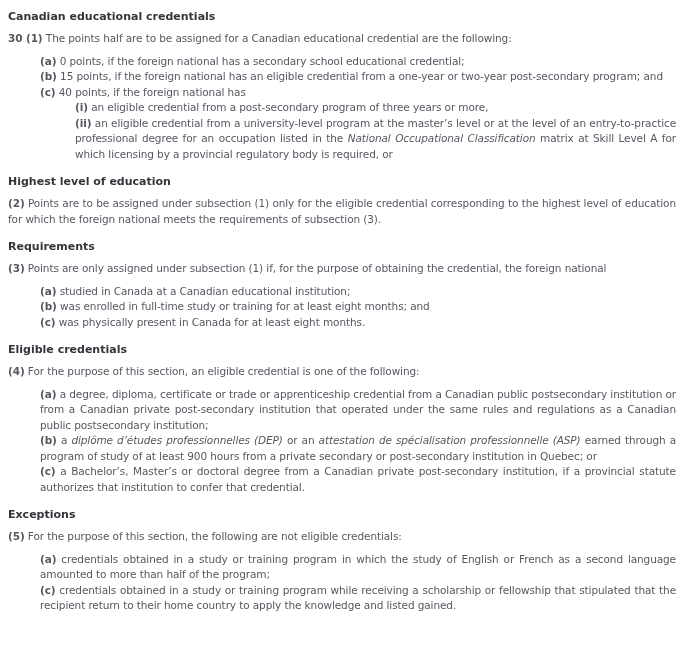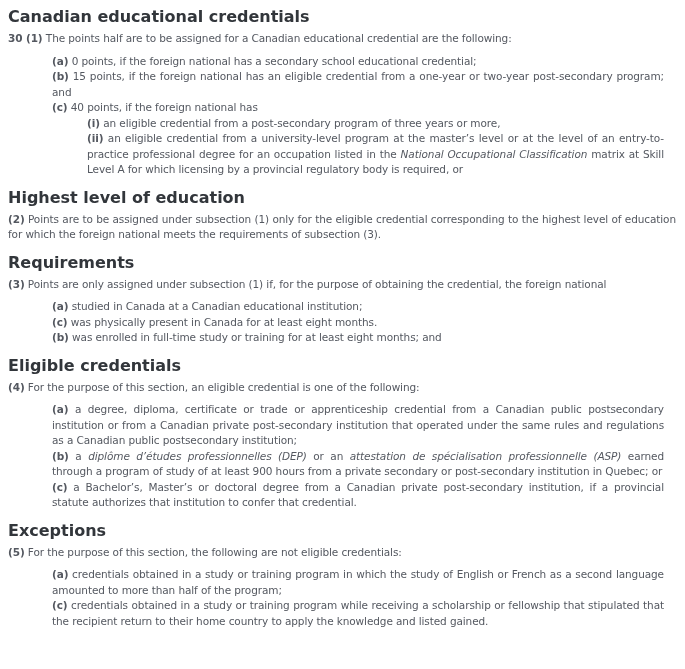--- a/index.html
+++ b/index.html
@@ -10,33 +10,33 @@
     line-height: 15.5px;
     letter-spacing: -0.1px;
     color: var(--body-color, #545860);
   }
   .doc {
     width: 685px;
     box-sizing: border-box;
     padding: 9px 9px 10px 8px;
   }
   h2.mn {
-    font-size: 16px;
+    font-size: 11px;
     line-height: 15px;
     font-weight: bold;
     letter-spacing: 0;
     color: var(--heading-color, #32363b);
     margin: 12px 0 7px 0;
   }
   h2.mn.first { margin-top: 0; }
   p.para {
     margin: 7px 0;
     text-align: justify;
   }
-  .items { margin: 7px 12px; }
+  .items { margin: 7px 0; }
   .item {
     margin: 0 0 0 32px;
     text-align: justify;
   }
   .item.sub { margin-left: 67px; }
   b.mk { font-weight: bold; }
   i.term { font-style: italic; }
 </style>
 </head>
 <body style="background: rgb(255, 255, 255);">
@@ -88,26 +88,26 @@
     <p class="para">
       <b class="mk">(3)</b>
       <span>Points are only assigned under subsection (1) if, for the purpose of obtaining the credential, the foreign national</span>
     </p>
     <div class="items">
       <div class="item">
         <b class="mk">(a)</b>
         <span>studied in Canada at a Canadian educational institution;</span>
       </div>
       <div class="item">
+        <b class="mk">(b)</b>
+        <span>was enrolled in full-time study or training for at least eight months; and</span>
+      </div>
+      <div class="item">
         <b class="mk">(c)</b>
         <span>was physically present in Canada for at least eight months.</span>
-      </div>
-      <div class="item">
-        <b class="mk">(b)</b>
-        <span>was enrolled in full-time study or training for at least eight months; and</span>
       </div>
     </div>
   </section>
 
   <section>
     <h2 class="mn">Eligible credentials</h2>
     <p class="para">
       <b class="mk">(4)</b>
       <span>For the purpose of this section, an eligible credential is one of the following:</span>
     </p>

